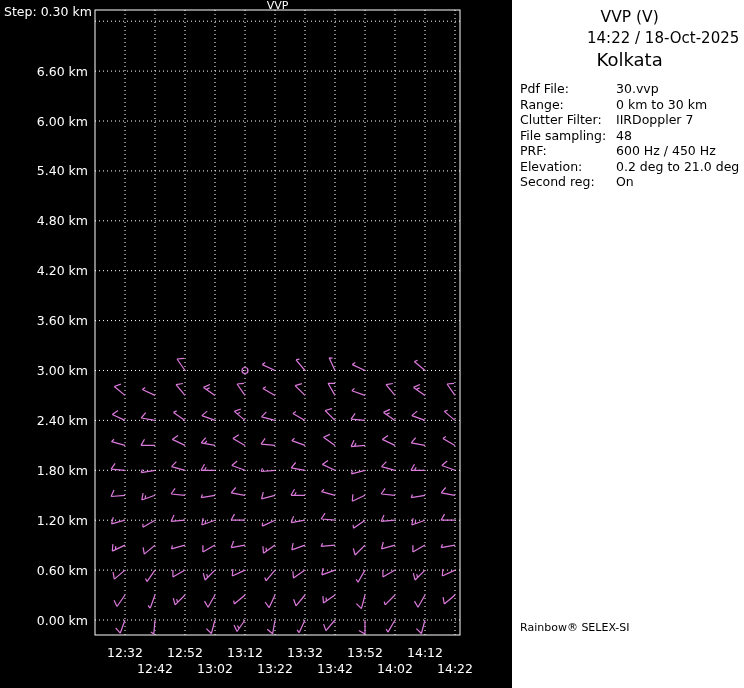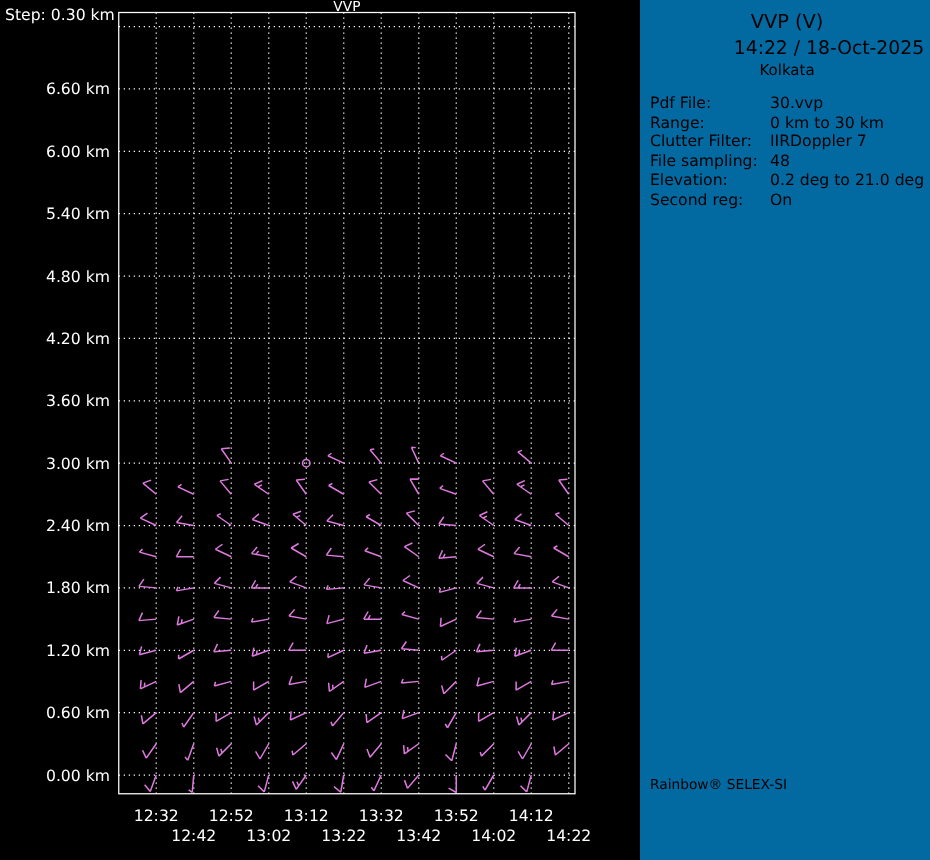--- a/index.html
+++ b/index.html
@@ -4,27 +4,27 @@
 <style>
   html,body{margin:0;padding:0;}
   body{
     width:744px;height:688px;overflow:hidden;
     background:#000;display:flex;
     font-family:"DejaVu Sans","Liberation Sans",sans-serif;
   }
   .plot-region{width:512px;height:688px;position:relative;background:#000;flex:none;}
   .plot-region svg{display:block;}
   .panel{
-    flex:1;height:688px;background:#0369a1;color:#000;
+    flex:1;height:688px;background:#ffffff;color:#000;
     display:flex;flex-direction:column;box-sizing:border-box;
     padding:6px 6px 54px 8px;font-size:12.5px;
   }
   .panel-title{text-align:center;font-size:15.5px;margin-top:2px;}
   .panel-datetime{text-align:right;font-size:15px;margin-top:3px;}
-  .panel-site{text-align:center;font-size:12px;margin-top:2px;margin-bottom:11px;}
+  .panel-site{text-align:center;font-size:18px;margin-top:2px;margin-bottom:11px;}
   .info-rows{display:block;}
   .info-row{display:flex;line-height:15.5px;align-items:flex-end;}
   .info-row .lbl{width:96px;flex:none;}
   .info-row .val{flex:1;white-space:nowrap;}
   .panel-footer{margin-top:auto;font-size:11px;}
 </style>
 </head>
 <body>
 
 <div class="plot-region">
@@ -238,20 +238,24 @@
     </div>
     <div class="info-row">
       <span class="lbl">Clutter Filter:</span>
       <span class="val">IIRDoppler 7</span>
     </div>
     <div class="info-row">
       <span class="lbl">File sampling:</span>
       <span class="val">48</span>
     </div>
     <div class="info-row">
+      <span class="lbl">PRF:</span>
+      <span class="val">600 Hz / 450 Hz</span>
+    </div>
+    <div class="info-row">
       <span class="lbl">Elevation:</span>
       <span class="val">0.2 deg to 21.0 deg</span>
     </div>
     <div class="info-row">
       <span class="lbl">Second reg:</span>
       <span class="val">On</span>
     </div>
   </div>
 
   <div class="panel-footer">Rainbow® SELEX-SI</div>

